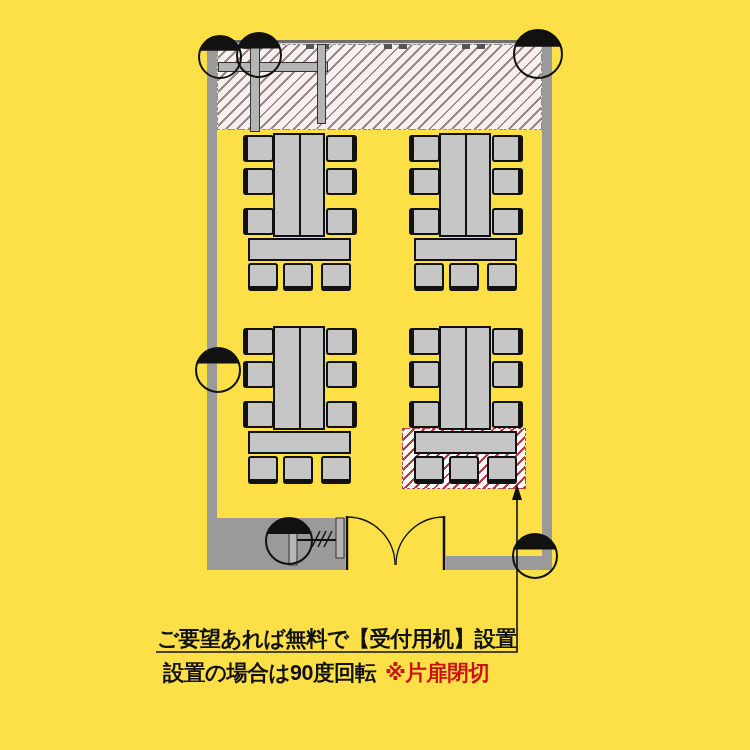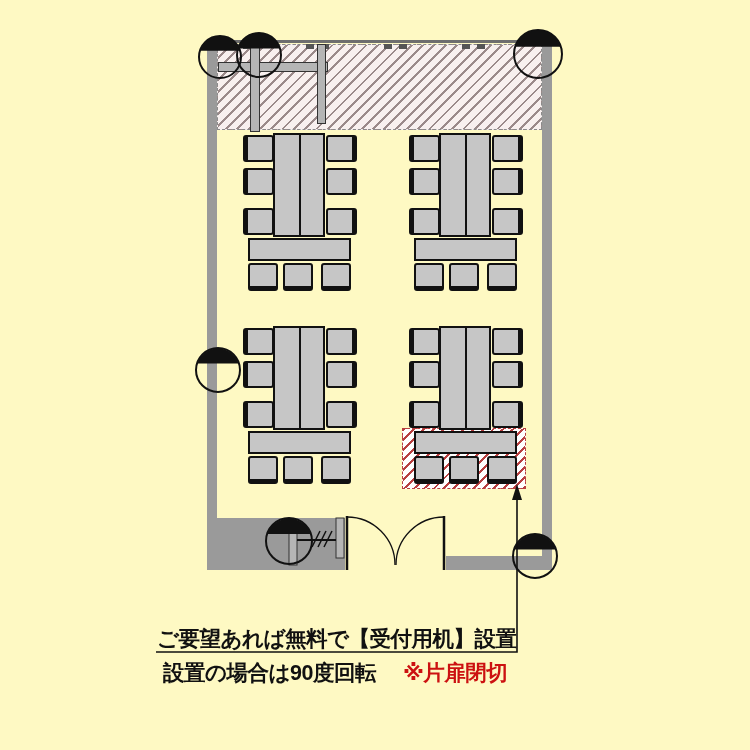--- a/index.html
+++ b/index.html
@@ -1,17 +1,17 @@
 <!DOCTYPE html>
 <html style="--wall: #9a9a9a; --furniture: #c6c6c6; --outline: #111111; --hatch-top-line: #9b8a8a; --hatch-top-bg: #f8f0ef; --hatch-reception: #b84040; --note-red: #cc1111;"><head>
 <meta charset="utf-8">
 <style>
   html,body{margin:0;padding:0;background:#fff;}
   #canvas{
-    position:relative;width:750px;height:750px;background:#fef9c3;overflow:hidden;
+    position:relative;width:750px;height:750px;background:#fde047;overflow:hidden;
     font-family:"Liberation Sans","DejaVu Sans",sans-serif;
   }
   
   .wall{position:absolute;background:var(--wall,#9a9a9a);}
   .topline{position:absolute;background:#6e6e6e;}
   
   .hatch-top{
     position:absolute;
     background:repeating-linear-gradient(135deg,var(--hatch-top-line,#9b8a8a) 0 2px,var(--hatch-top-bg,#f8f0ef) 2px 8px);
     border:1.6px dashed #8a8a8a;box-sizing:border-box;
@@ -36,21 +36,21 @@
   .chair{position:absolute;width:31px;height:27px;background:var(--furniture,#c6c6c6);
     border:2px solid var(--outline,#111);border-radius:3px;box-sizing:border-box;}
   .chair.bl{border-left-width:5px;}
   .chair.br{border-right-width:5px;}
   .chair.bb{border-bottom-width:5px;width:30px;height:28px;}
   .cl{left:0;} .cr{left:83px;}
   .r1{top:2px;} .r2{top:35px;} .r3{top:75px;}
   .b1{left:5px;top:130px;} .b2{left:40px;top:130px;} .b3{left:78px;top:130px;}
   
   .note{position:absolute;font-weight:bold;color:#111;font-size:21.5px;letter-spacing:-0.5px;white-space:nowrap;}
-  .note .red{color:var(--note-red,#cc1111);margin-left:27px;}
+  .note .red{color:var(--note-red,#cc1111);margin-left:9px;}
   svg{position:absolute;left:0;top:0;pointer-events:none;}
 </style>
 </head>
 <body>
 
 <div id="canvas">
 
   <div class="topline" style="left:207px;top:40px;width:345px;height:3px;"></div>
   <div class="wall" style="left:207px;top:41px;width:10px;height:529px;"></div>
   <div class="wall" style="left:542px;top:41px;width:10px;height:529px;"></div>

